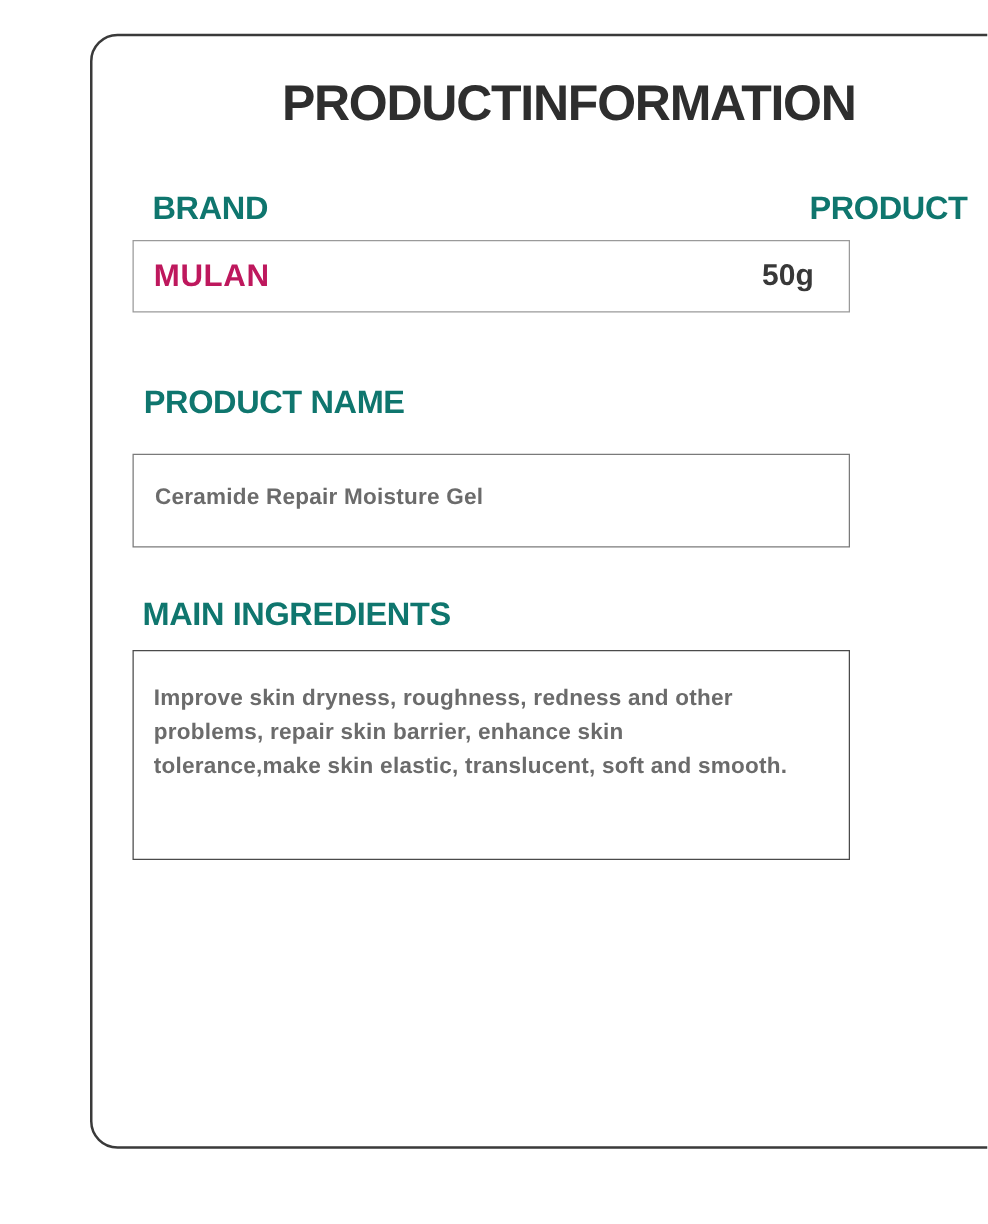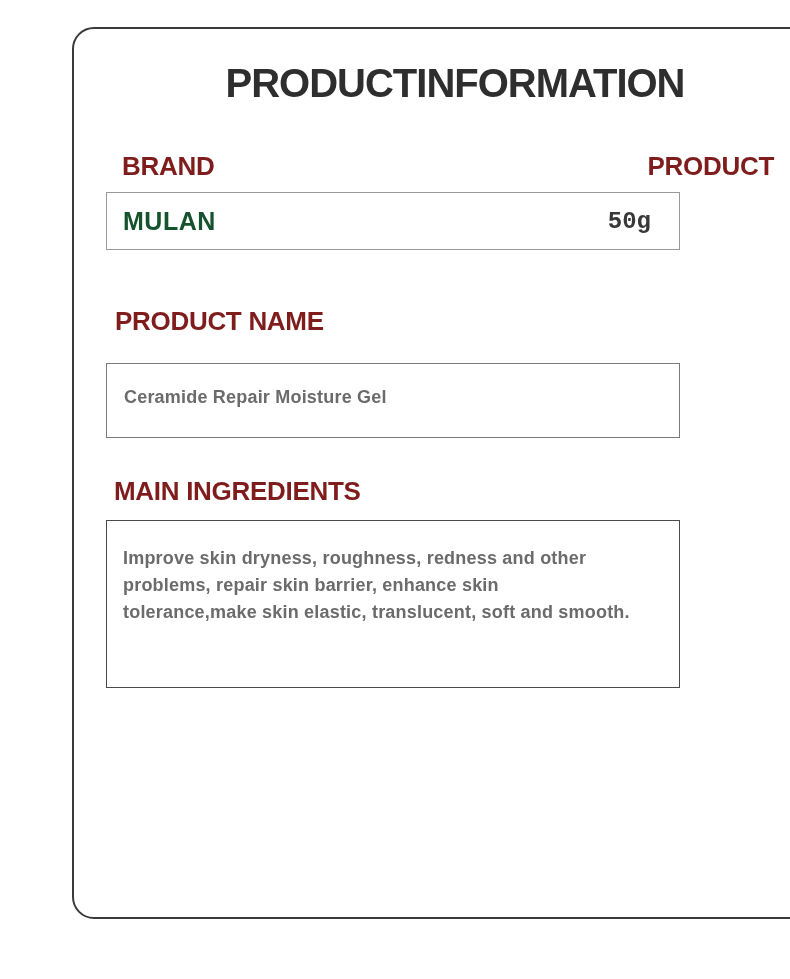--- a/index.html
+++ b/index.html
@@ -34,21 +34,21 @@
     justify-content:space-between;
     align-items:baseline;
     height:28px;
   }
   .head-row .h-left { padding-left:16px; }
   .head-row .h-right { padding-right:30px; }
   .section-label {
     font-size:26px;
     font-weight:bold;
     letter-spacing:-0.3px;
-    color:#7f1d1d;
+    color:#0f766e;
     line-height:28px;
     white-space:nowrap;
   }
   .box {
     margin-left:32px;
     width:574px;
     background:#ffffff;
   }
   .brand-box {
     margin-top:12px;
@@ -56,27 +56,26 @@
     border:1px solid #9a9a9a;
     display:flex;
     justify-content:space-between;
     align-items:center;
     padding:0 28px 0 16px;
   }
   .brand-value {
     font-size:25px;
     font-weight:bold;
     letter-spacing:0.5px;
-    color:#14532d;
+    color:#be185d;
   }
   .specific-value {
     font-size:24px;
     font-weight:bold;
     color:#383838;
-    font-family:Liberation Mono, monospace;
   }
   .label-product-name { margin:57px 0 0 41px; }
   .name-box {
     margin-top:28px;
     height:75px;
     border:1px solid #7a7a7a;
     padding:20px 30px 0 17px;
   }
   .body-text {
     font-size:18px;

